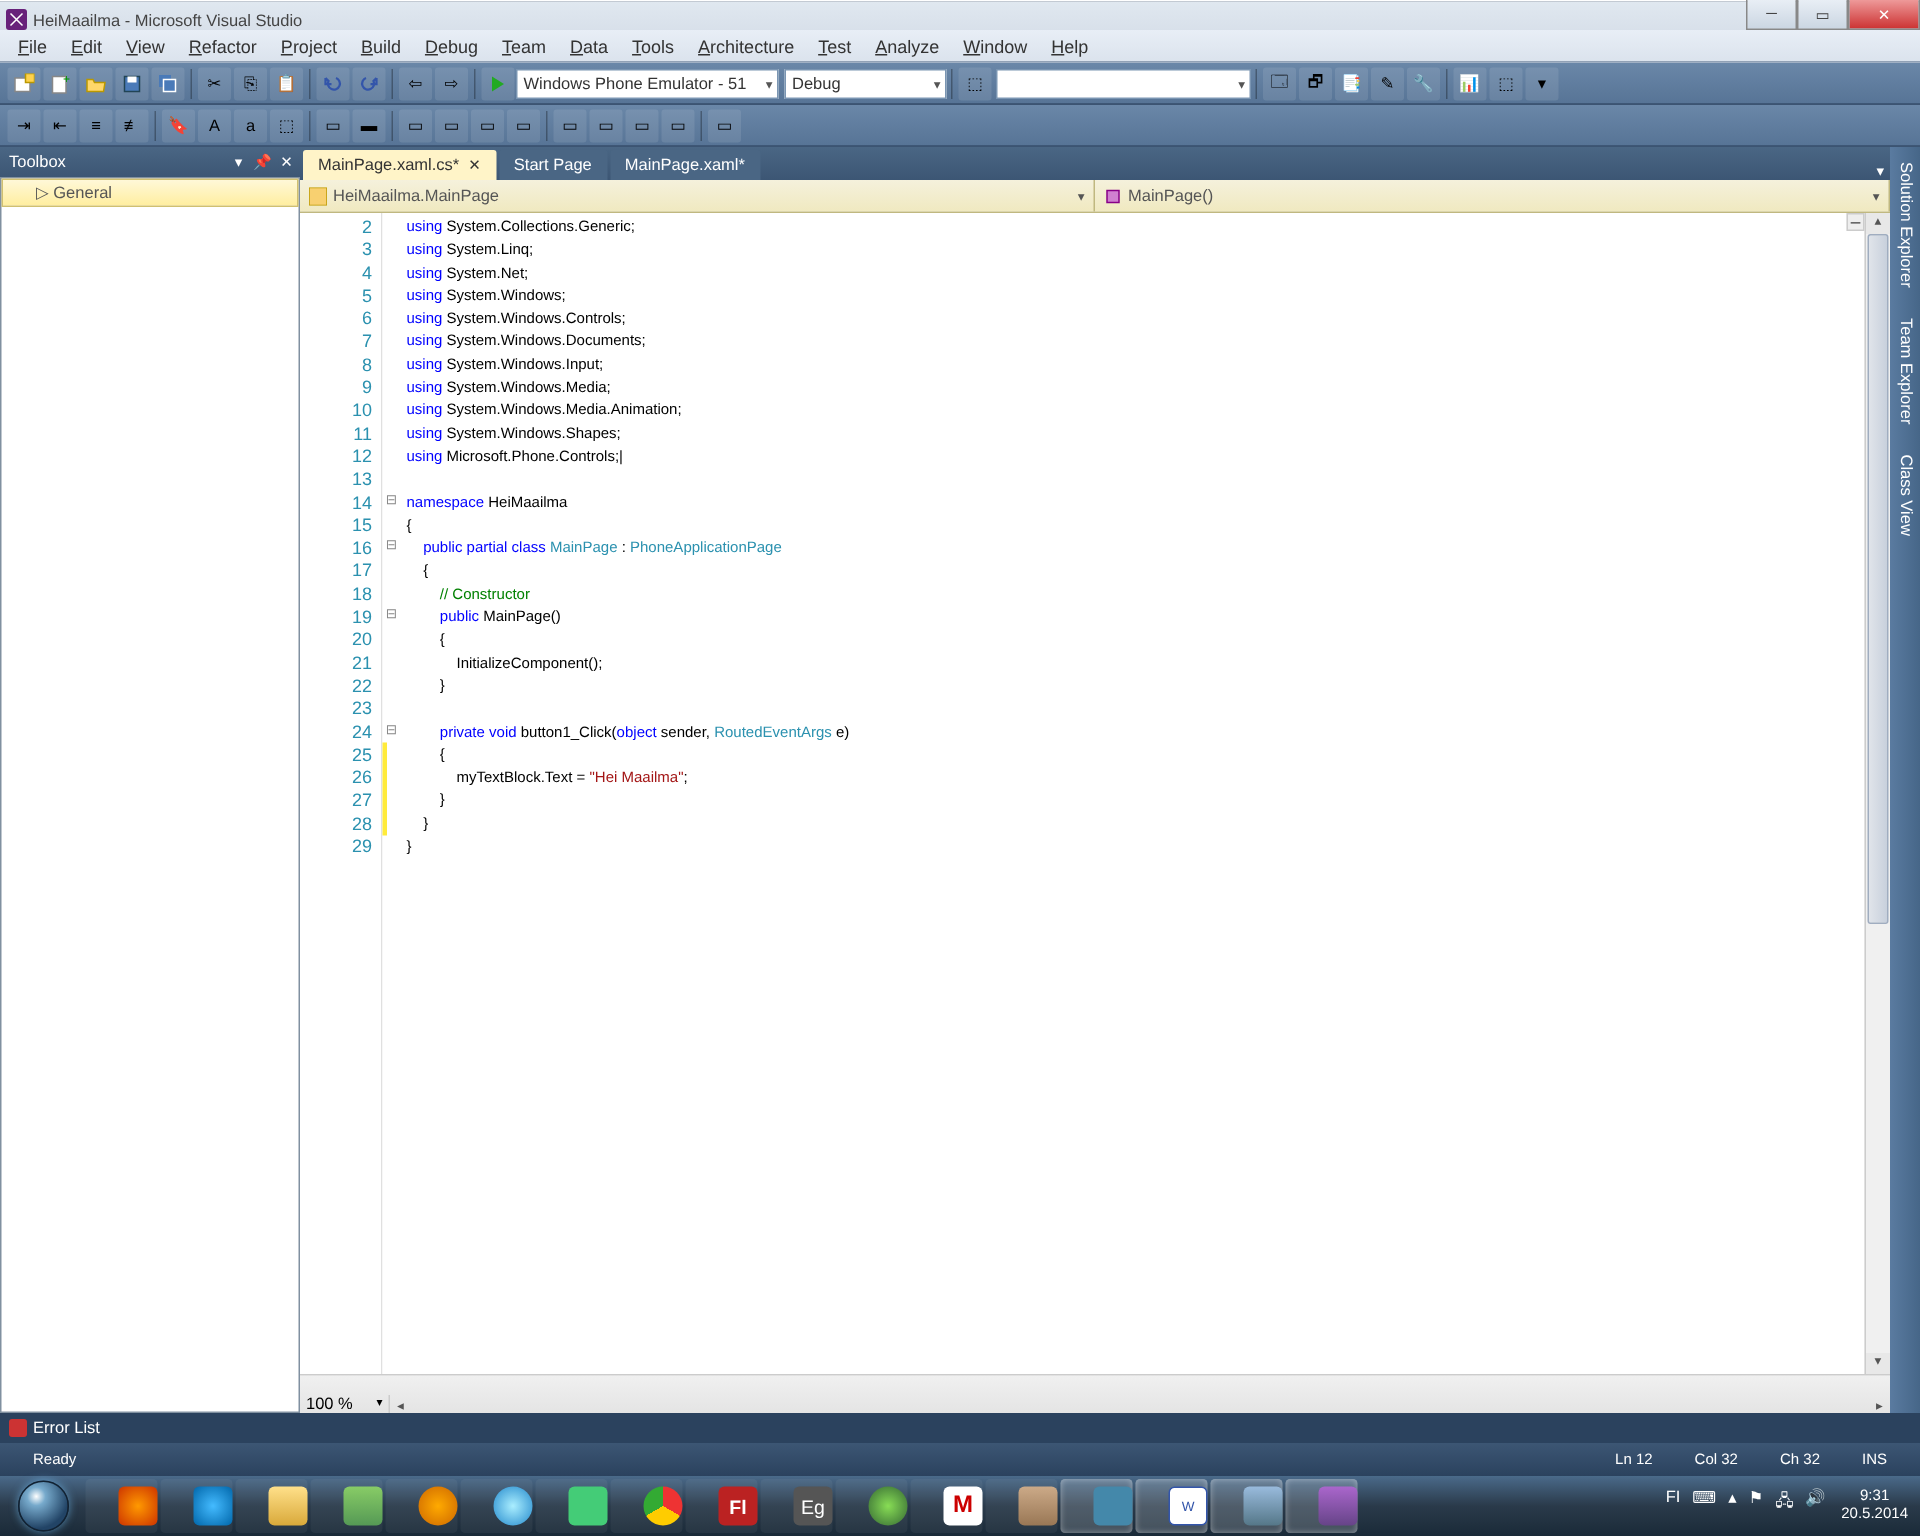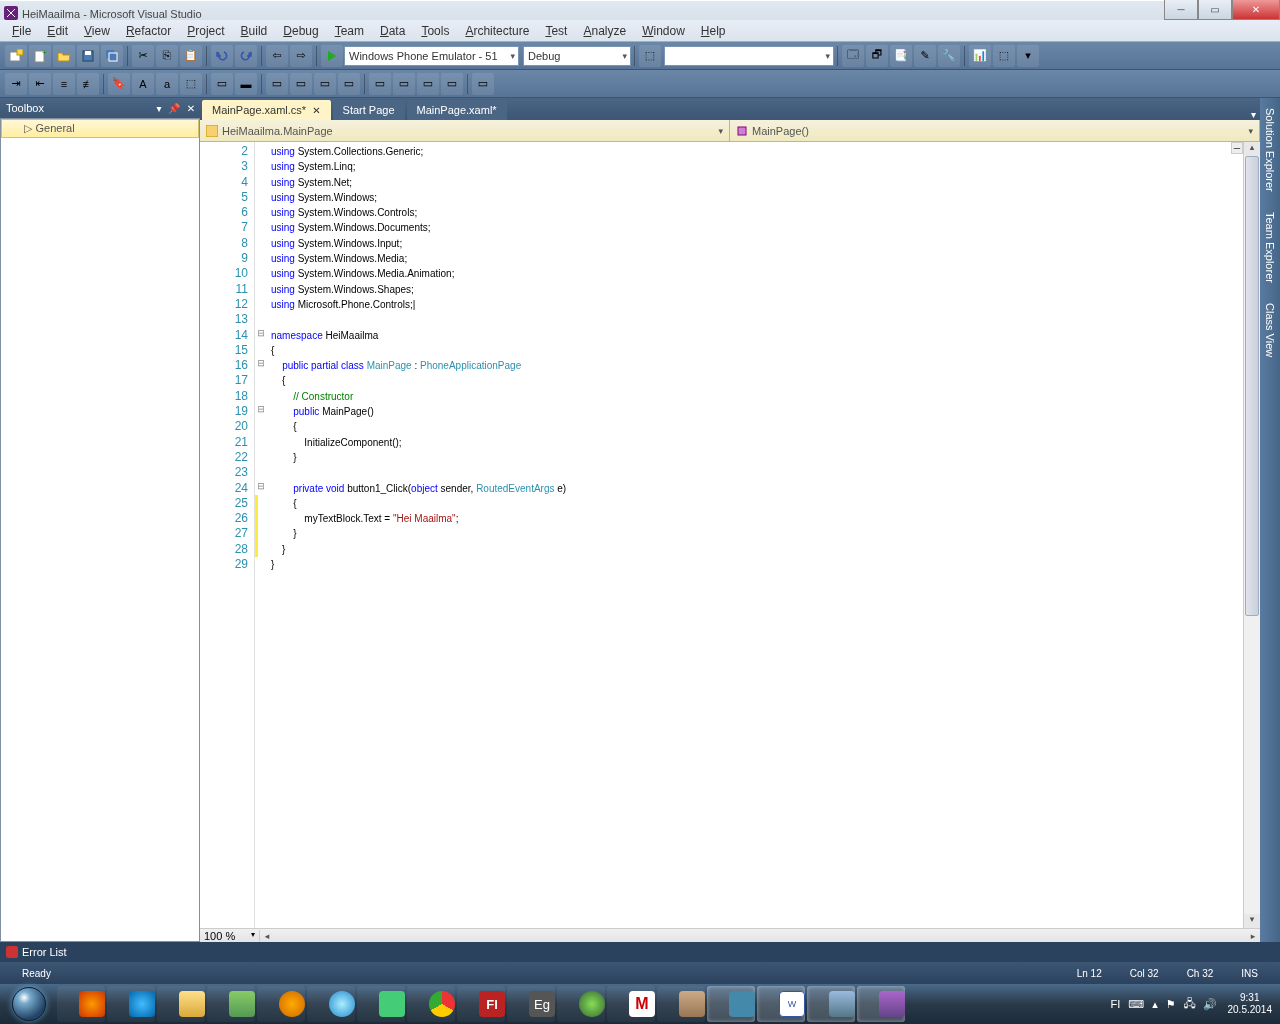--- a/index.html
+++ b/index.html
@@ -42,39 +42,39 @@
 .foldcol div { height:15.3px; line-height:15.3px; text-align:center; }
 .src { flex:1; font-family:Consolas,monospace; font-size:10px; padding:2px 0 0 4px; white-space:pre; line-height:15.3px; color:#000; }
 .kw { color:#0000ff; }
 .typ { color:#2b91af; }
 .str { color:#a31515; }
 .cmt { color:#008000; }
 .vscroll { width:17px; background:#f0f0f0; border-left:1px solid #ccc; position:relative; }
 .vscroll .thumb { position:absolute; top:14px; left:1px; right:1px; height:460px; background:linear-gradient(90deg,#e0e4ea,#c8d0dc); border:1px solid #a0adc0; border-radius:2px; }
 .vscroll .arr { height:14px; text-align:center; font-size:9px; color:#555; background:#e8e8e8; }
 .vscroll .arr.b { position:absolute; bottom:0; left:0; right:0; }
-.zoombar { height:14px; background:linear-gradient(#f0f0f0,#e4e4e4); display:flex; align-items:center; border-top:1px solid #ccc; font-size:11px; }
+.zoombar { height:26px; background:linear-gradient(#f0f0f0,#e4e4e4); display:flex; align-items:flex-end; border-top:1px solid #ccc; font-size:11px; }
 .zoombar .zoom { width:60px; padding:0 4px; border-right:1px solid #ccc; position:relative; }
 .zoombar .zoom::after { content:"▾"; position:absolute; right:4px; font-size:8px; }
 .zoombar .hscroll { flex:1; display:flex; align-items:center; }
 .zoombar .hscroll .harr { width:14px; text-align:center; font-size:9px; color:#555; }
 .sidepanel { width:20px; background:linear-gradient(90deg,#5a7ba0,#466688); writing-mode:vertical-rl; text-orientation:mixed; color:#fff; font-size:11px; display:flex; align-items:center; padding:6px 0; gap:12px; }
 .sidepanel span { padding:4px 2px; }
 .errlist { height:20px; background:#2b425e; display:flex; align-items:center; padding:0 6px; color:#fff; font-size:11px; }
 .errlist .ico { width:12px; height:12px; background:#c33; border-radius:2px; margin-right:4px; }
 .statusbar { height:22px; background:linear-gradient(#3c5674,#2b425e); color:#fff; font-size:10px; display:flex; align-items:center; padding:0 8px; }
 .statusbar .sp { flex:1; }
 .statusbar span { margin:0 14px; }
 .taskbar { height:40px; background:linear-gradient(#4a6a8a 0%,#2a3a4a 50%,#1a2a38 100%); display:flex; align-items:center; padding:0 2px; }
 .start { width:54px; height:38px; display:flex; align-items:center; justify-content:center; }
 .orb { width:34px; height:34px; border-radius:50%; background:radial-gradient(circle at 35% 30%,#fff 0%,#7ac 20%,#246 70%); border:1px solid #123; box-shadow:0 0 6px rgba(120,200,255,0.6); }
 .tbicon { width:48px; height:36px; margin:0 1px; background:rgba(255,255,255,0.05); border-radius:3px; display:flex; align-items:center; justify-content:flex-end; }
 .tbicon.active { background:rgba(255,255,255,0.18); box-shadow:inset 0 0 4px rgba(255,255,255,0.4); }
 .tbicon .ic { width:26px; height:26px; border-radius:4px; }
-.tray { margin-left:auto; display:flex; align-items:center; color:#fff; font-size:10px; padding-right:6px; }
+.tray { margin-left:auto; display:flex; color:#fff; font-size:10px; padding-right:6px; }
 .tray .ti { margin:0 4px; font-size:11px; }
 .tray .clock { text-align:center; line-height:12px; margin-left:6px; }
 .changemark { position:absolute; left:55px; width:3px; background:#ffeb3b; }
 </style>
 </head>
 <body>
 
 <div class="titlebar">
   <span class="icon">
     <svg width="14" height="14">

